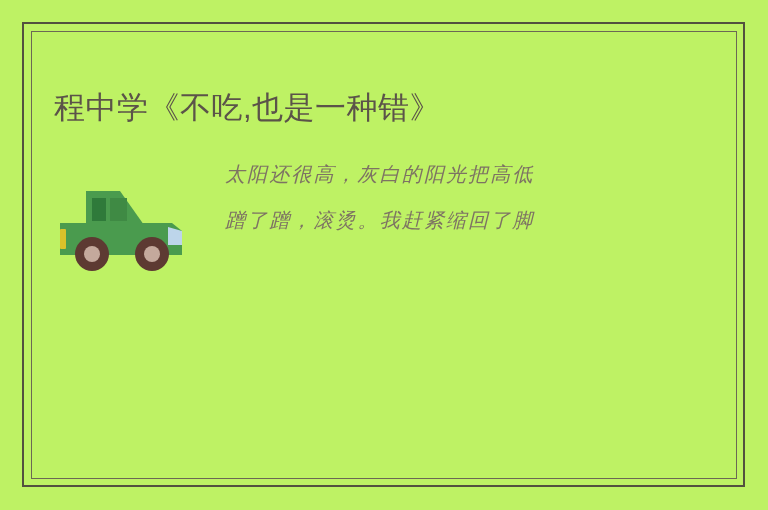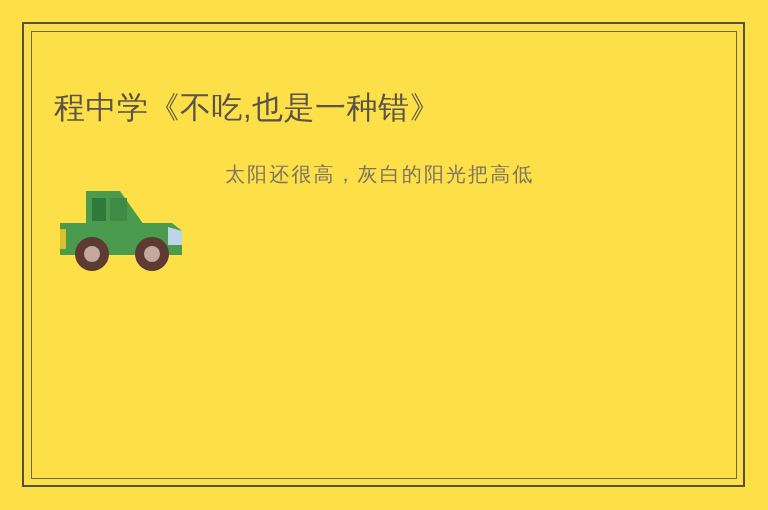--- a/index.html
+++ b/index.html
@@ -15,21 +15,21 @@
     overflow: hidden;
   }
 
   
   .page {
     position: absolute;
     left: 0;
     top: 0;
     width: 768px;
     height: 510px;
-    background: #fde047;
+    background: #bef264;
   }
   .frame-outer {
     position: absolute;
     left: 22px;
     top: 22px;
     width: 723px;
     height: 465px;
     border: 2px solid #53513f;
     box-sizing: border-box;
     background: transparent;
@@ -95,20 +95,21 @@
 
   
   .paragraph {
     flex: 1 1 auto;
     margin-left: 24px;
     color: #7d7363;
     font-size: 20px;
     line-height: 46px;
     letter-spacing: 2.1px;
     font-family: "DejaVu Serif", "Liberation Serif", serif;
+    font-style: italic;
     font-weight: 400;
     text-align: justify;
     text-justify: inter-ideograph;
   }
   .paragraph .ln {
     display: block;
     white-space: nowrap;
   }
 </style>
 </head>
@@ -147,17 +148,18 @@
 
           <circle cx="36" cy="81" r="17" fill="#5d3a32"></circle>
           <circle cx="36" cy="81" r="8" fill="#c4a99c"></circle>
           <circle cx="96" cy="81" r="17" fill="#5d3a32"></circle>
           <circle cx="96" cy="81" r="8" fill="#c4a99c"></circle>
         </svg>
       </div>
 
       <div class="paragraph">
         <span class="ln">太阳还很高，灰白的阳光把高低</span>
+        <span class="ln">蹭了蹭，滚烫。我赶紧缩回了脚</span>
       </div>
 
     </div>
   </div>
 </div>
 
 </body></html>

